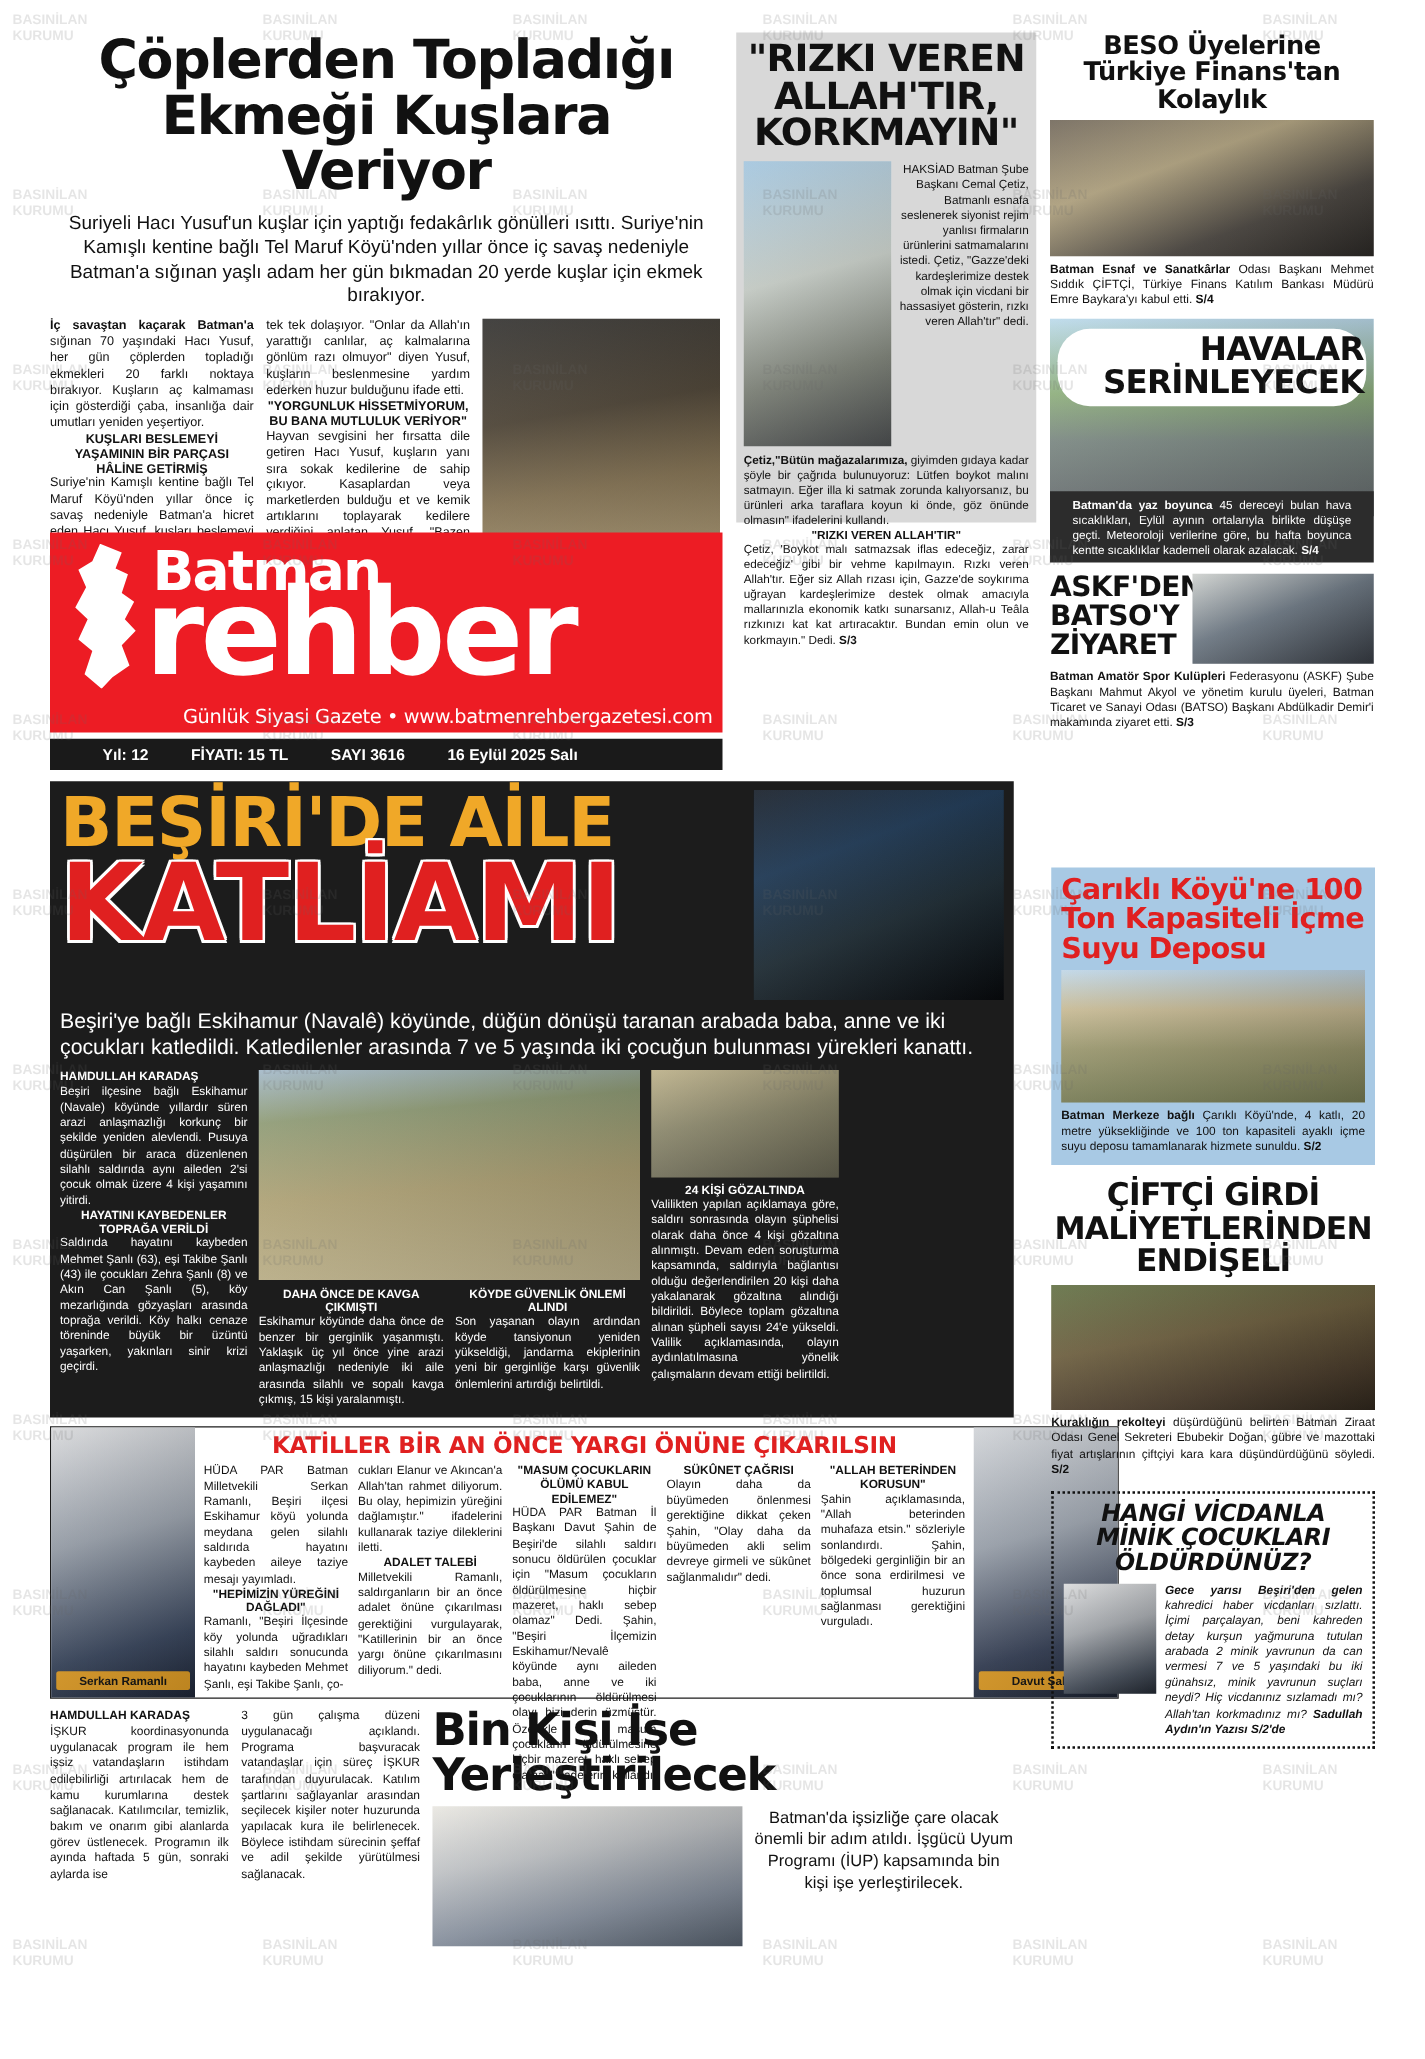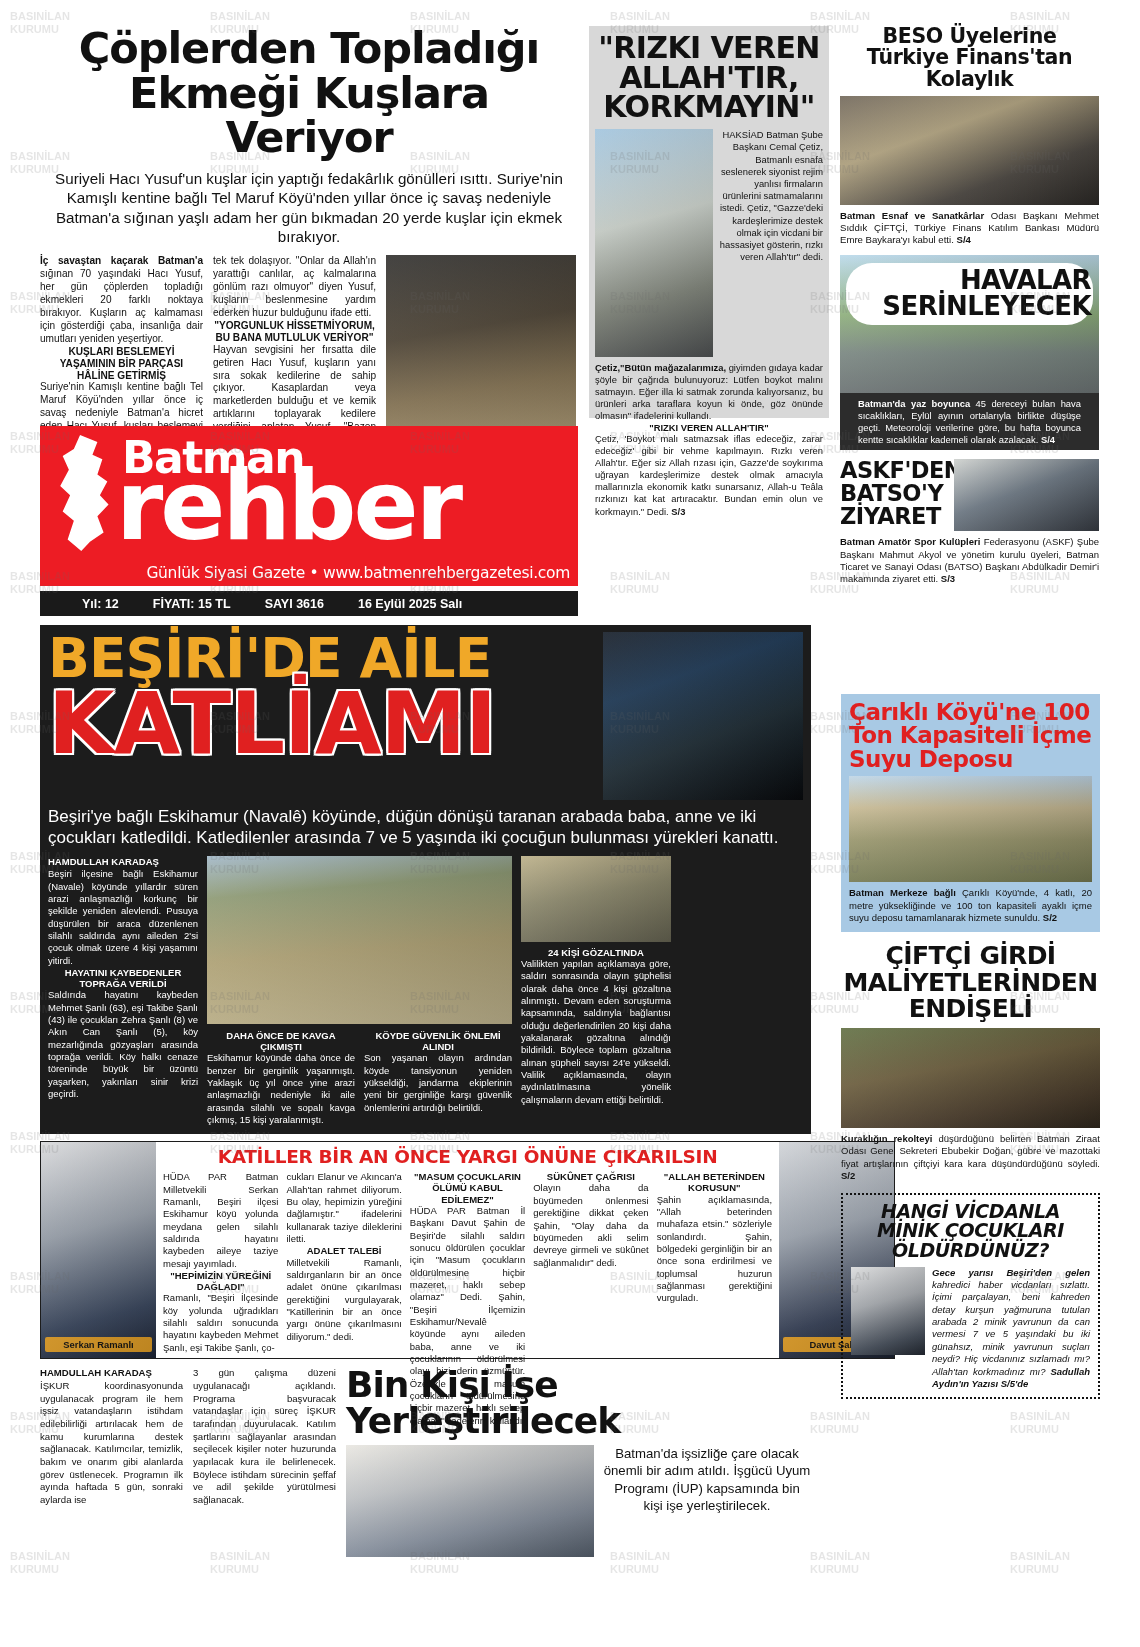--- a/index.html
+++ b/index.html
@@ -351,21 +351,21 @@
         <b>S/2</b>
       </div>
     </div>
 
     <div class="hangi">
       <div class="hangi-h">HANGİ VİCDANLA MİNİK ÇOCUKLARI ÖLDÜRDÜNÜZ?</div>
       <div class="hangi-row">
         <div class="hangi-photo photo" style="background:linear-gradient(165deg,#d9dadb 0%,#a9adb2 40%,#4a5360 80%,#262c36 100%);"></div>
         <div class="hangi-text">
           <b>Gece yarısı Beşiri'den gelen</b><span> kahredici haber vicdanları sızlattı. İçimi parçalayan, beni kahreden detay kurşun yağmuruna tutulan arabada 2 minik yavrunun da can vermesi 7 ve 5 yaşındaki bu iki günahsız, minik yavrunun suçları neydi? Hiç vicdanınız sızlamadı mı? Allah'tan korkmadınız mı?</span>
-          <b>Sadullah Aydın'ın Yazısı S/5'de</b>
+          <b>Sadullah Aydın'ın Yazısı S/2'de</b>
         </div>
       </div>
     </div>
   </div>
 
   <div class="wm" id="wm">
       <span style="left: 10px; top: 10px;">BASINİLAN</span>
       <span style="left: 10px; top: 23px;">KURUMU</span>
       <span style="left: 210px; top: 10px;">BASINİLAN</span>
       <span style="left: 210px; top: 23px;">KURUMU</span>

